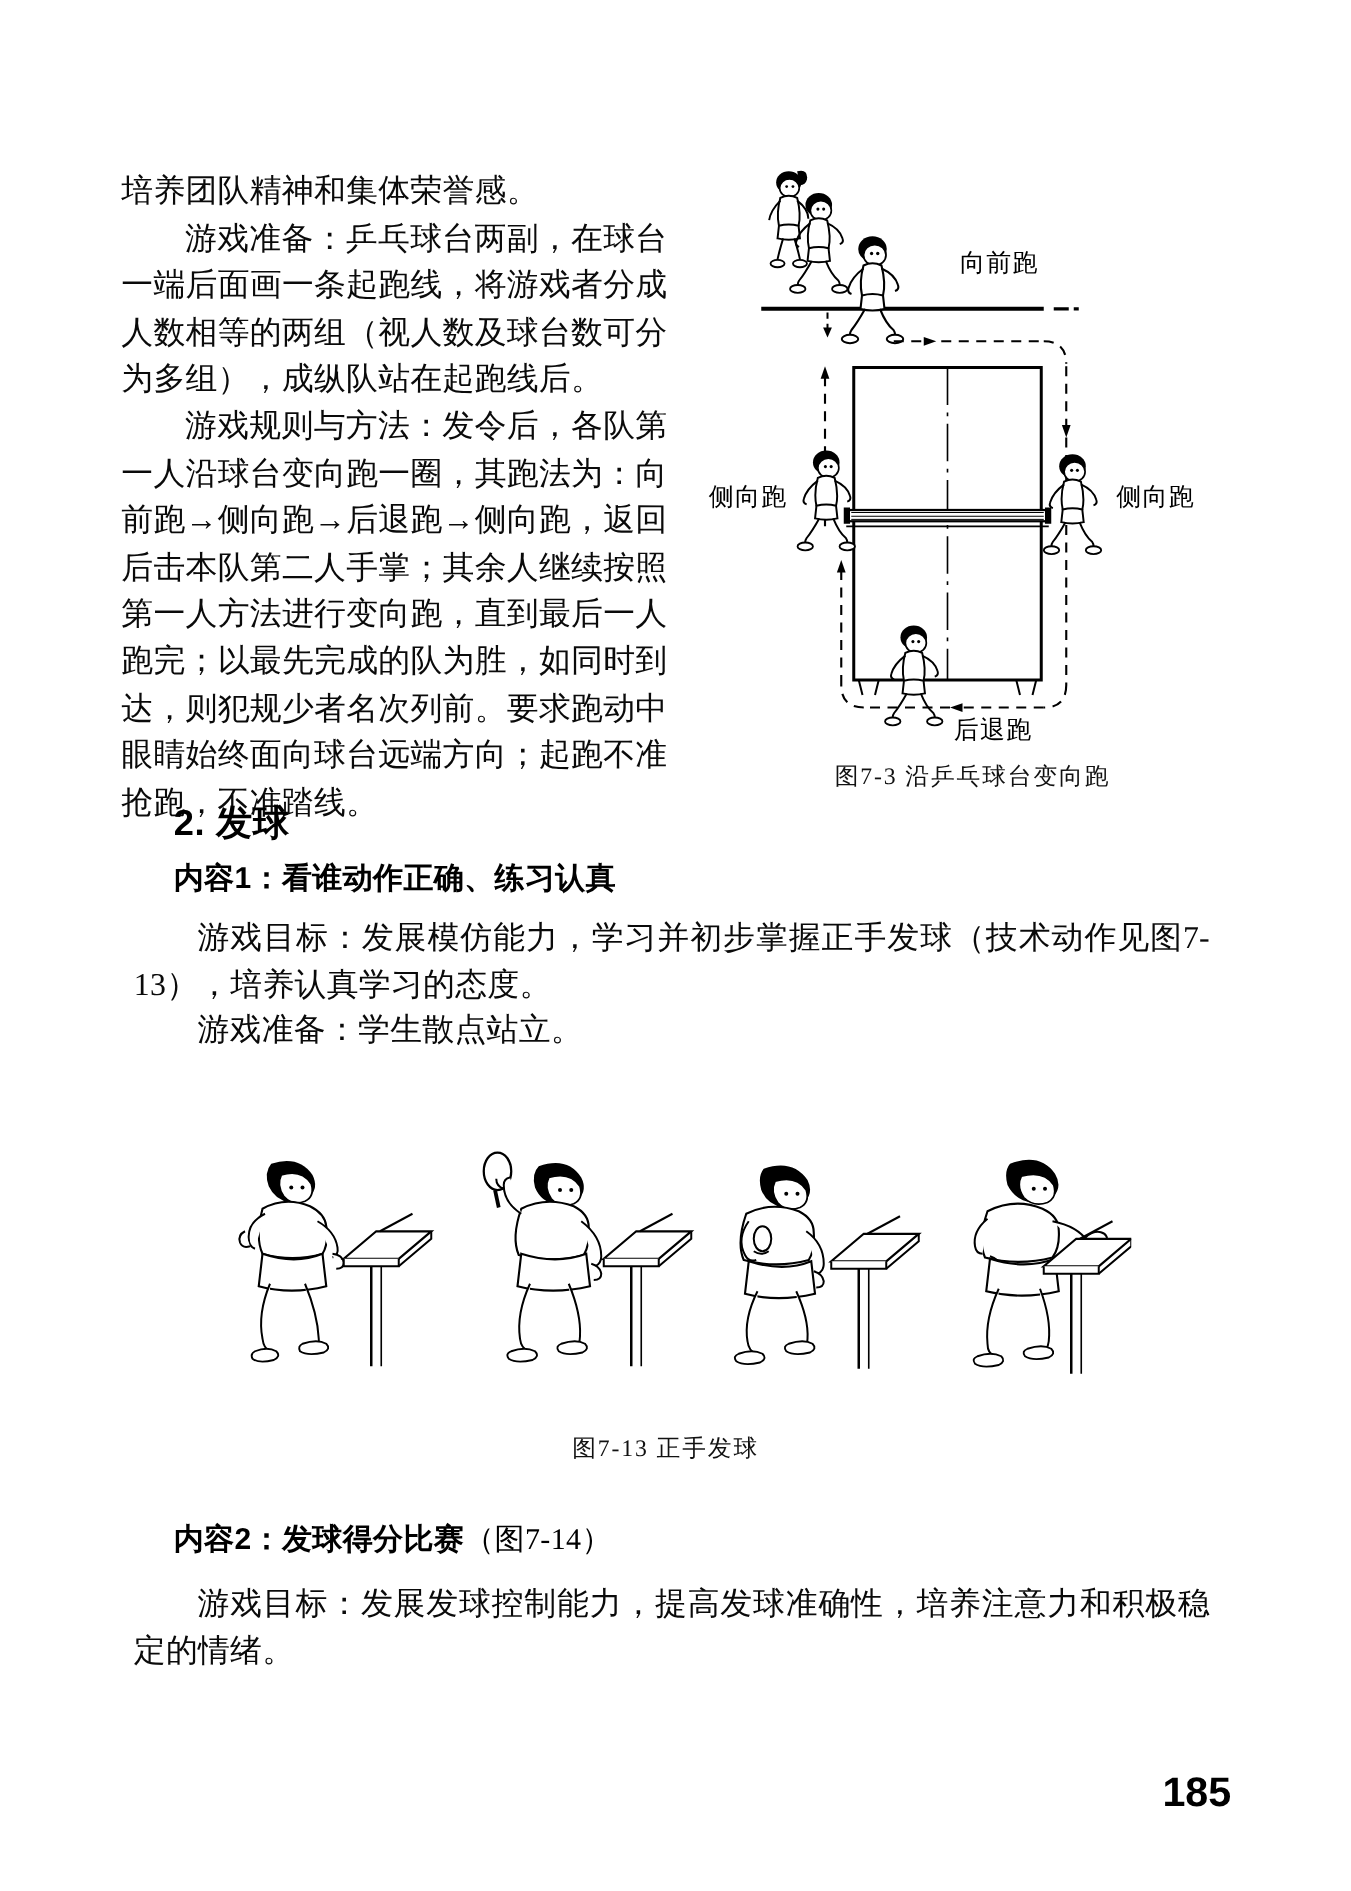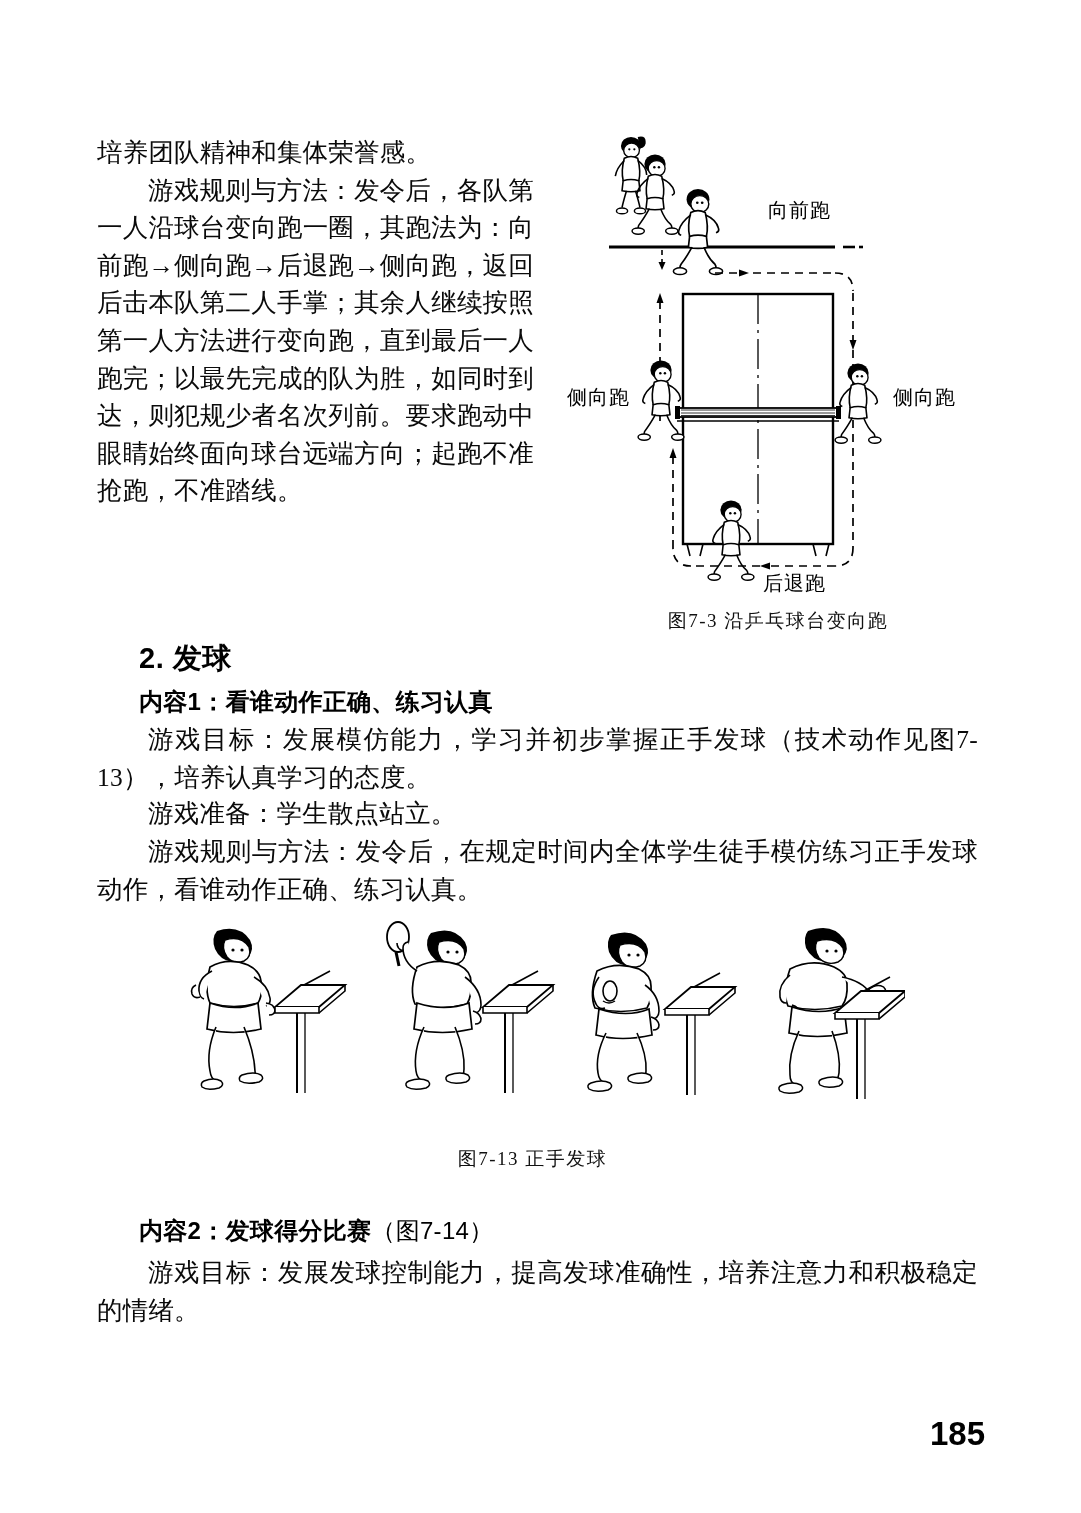--- a/index.html
+++ b/index.html
@@ -94,32 +94,32 @@
     position: absolute;
     left: 139px;
     top: 1215px;
     font-family: "Liberation Sans", "DejaVu Sans", sans-serif;
     font-size: 24px;
     font-weight: 700;
     letter-spacing: 0.3px;
     color: #000;
   }
   .h-sub2 .fig-ref {
-    font-family: Liberation Sans, sans-serif;
+    font-family: Liberation Serif, serif;
     font-weight: 400;
     font-size: 24px;
   }
 
   
   .body-block {
     position: absolute;
     left: 97px;
     width: 881px;
   }
-  .body-block .para { margin: 0; font-family: Liberation Serif, serif; }
+  .body-block .para { margin: 10px; font-family: Liberation Serif, serif; }
 
   .blk-goal1   { top: 721px; }
   .blk-prep1   { top: 795px; }
   .blk-rules1  { top: 833px; }
   .blk-goal2   { top: 1254px; }
   .blk-prep2   { top: 1292px; }
 
   
   .fig713 {
     position: absolute;
@@ -147,20 +147,21 @@
     color: #000;
   }
 </style>
 </head>
 <body>
 
 <div class="page">
 
   <div class="left-col">
     <p class="para">培养团队精神和集体荣誉感。</p>
+    <p class="para indent">游戏准备：乒乓球台两副，在球台一端后面画一条起跑线，将游戏者分成人数相等的两组（视人数及球台数可分为多组），成纵队站在起跑线后。</p>
     <p class="para indent">游戏规则与方法：发令后，各队第一人沿球台变向跑一圈，其跑法为：向前跑→侧向跑→后退跑→侧向跑，返回后击本队第二人手掌；其余人继续按照第一人方法进行变向跑，直到最后一人跑完；以最先完成的队为胜，如同时到达，则犯规少者名次列前。要求跑动中眼睛始终面向球台远端方向；起跑不准抢跑，不准踏线。</p>
   </div>
 
   <div class="fig712">
     <svg width="430" height="500" viewBox="0 0 430 500" xmlns="http://www.w3.org/2000/svg">
       <defs>
 
         <g id="child">
 
           <ellipse cx="0" cy="-34" rx="9.5" ry="8.5" fill="#000"></ellipse>
@@ -289,23 +290,20 @@
   <div class="h-sub1">内容1：看谁动作正确、练习认真</div>
 
   <div class="body-block blk-goal1">
     <p class="para indent">游戏目标：发展模仿能力，学习并初步掌握正手发球（技术动作见图7-13），培养认真学习的态度。</p>
   </div>
 
   <div class="body-block blk-prep1">
     <p class="para indent">游戏准备：学生散点站立。</p>
   </div>
 
-  <div class="body-block blk-rules1">
-    <p class="para indent">游戏规则与方法：发令后，在规定时间内全体学生徒手模仿练习正手发球动作，看谁动作正确、练习认真。</p>
-  </div>
 
   <div class="fig713">
     <svg width="745" height="215" viewBox="0 0 745 215" xmlns="http://www.w3.org/2000/svg">
       <defs>
 
         <g id="tcorner">
           <path d="M 0,32 L 44,32 L 70,10 L 26,10 Z" fill="#fff" stroke="#000" stroke-width="1.8"></path>
           <path d="M 0,32 L 0,38 L 44,38 L 44,32" fill="#fff" stroke="#000" stroke-width="1.6"></path>
           <path d="M 44,38 L 70,16 L 70,10" fill="none" stroke="#000" stroke-width="1.6"></path>
           <line x1="22" y1="38" x2="22" y2="118" stroke="#000" stroke-width="2"></line>

